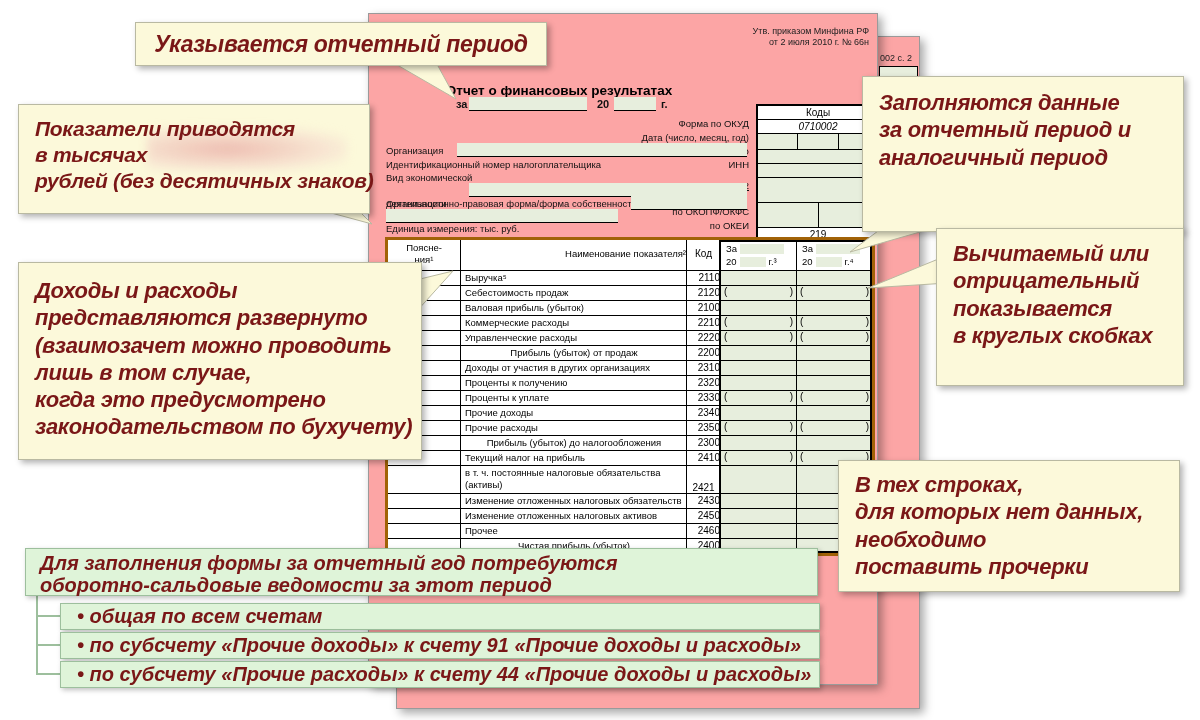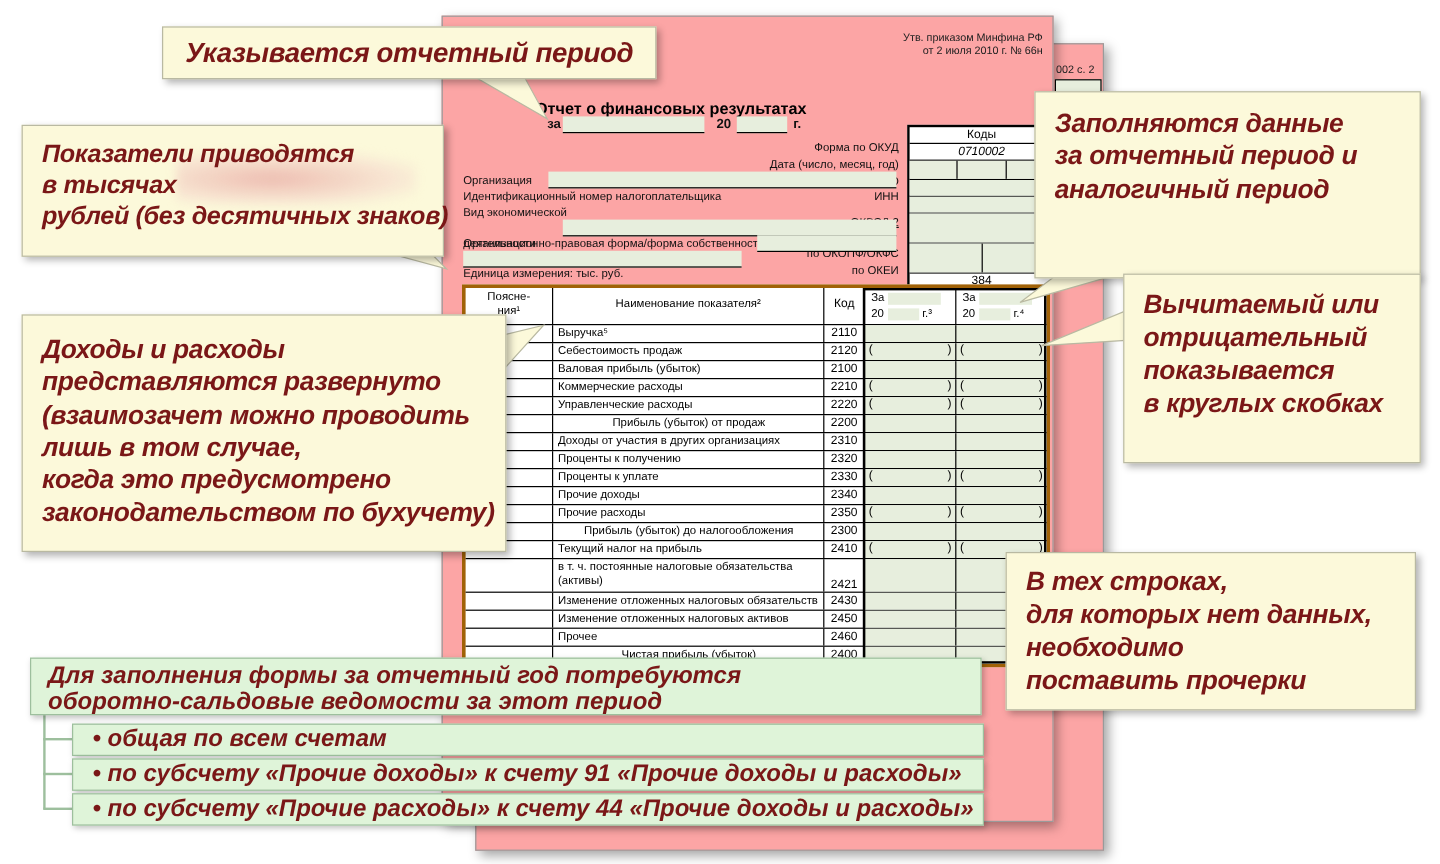--- a/index.html
+++ b/index.html
@@ -30,25 +30,25 @@
   #rtable{position:absolute;left:16px;top:223px;width:484px;border:3px solid #a16207;background:#fff;}
   .trow{display:flex;height:15px;border-top:1px solid #000;box-sizing:border-box;}
   .trow.tall{height:28px;}
   .thead{display:flex;height:30px;box-sizing:border-box;}
   .tc{box-sizing:border-box;border-left:1px solid #000;overflow:hidden;font-size:9.5px;color:#000;}
   .tc:first-child{border-left:none;}
   .c-exp{width:72px;}
   .c-name{width:226px;padding:1px 3px 0 4px;line-height:12px;white-space:nowrap;}
   .trow.tall .c-name{white-space:normal;}
   .c-name.center{text-align:center;}
-  .c-code{width:34px;text-align:center;padding-top:1px;font-size:10px;}
+  .c-code{width:34px;text-align:right;padding-top:1px;font-size:10px;}
   .trow.tall .c-code{display:flex;align-items:flex-end;justify-content:center;}
   .c-za{width:76px;background:#e7eedd;display:flex;justify-content:space-between;padding:0 3px;font-size:10px;}
   .h-exp{width:72px;text-align:center;font-size:9.5px;line-height:12px;padding-top:2px;}
-  .h-name{width:226px;text-align:center;padding-top:8px;}
+  .h-name{width:226px;text-align:right;padding-top:8px;}
   .h-code{width:34px;text-align:center;padding-top:8px;font-size:10px;}
   .h-za{width:76px;padding:2px 3px 0 5px;font-size:9.5px;}
   .za-l1,.za-l2{display:flex;align-items:center;gap:3px;height:13px;}
   .blank{display:inline-block;background:#e7eedd;height:10px;}
   .b1{width:44px;}.b2{width:26px;}
   #za-frame{position:absolute;left:331px;top:0px;width:153px;height:313px;border:2px solid #000;box-sizing:border-box;pointer-events:none;}
 
   
   .frag{position:absolute;width:40px;font-size:8px;line-height:11px;color:#333;white-space:nowrap;}
   .p2label{position:absolute;left:880px;top:53px;font-size:9px;color:#222;z-index:3;white-space:nowrap;}
@@ -139,21 +139,21 @@
           <div class="ccell green"></div>
         </div>
       <div class="crow" style="height:24px;">
           <div class="ccell green"></div>
         </div>
       <div class="crow" style="height:24px;">
           <div class="ccell green"></div>
           <div class="ccell green"></div>
         </div>
       <div class="crow" style="height:13px;">
-          <div class="ccell ctext">384</div>
+          <div class="ccell ctext">219</div>
         </div>
     </div>
 
     <div id="rtable">
       <div class="thead">
         <div class="tc h-exp">
           <div>Поясне-</div>
           <div>ния¹</div>
         </div>
         <div class="tc h-name">Наименование показателя²</div>

